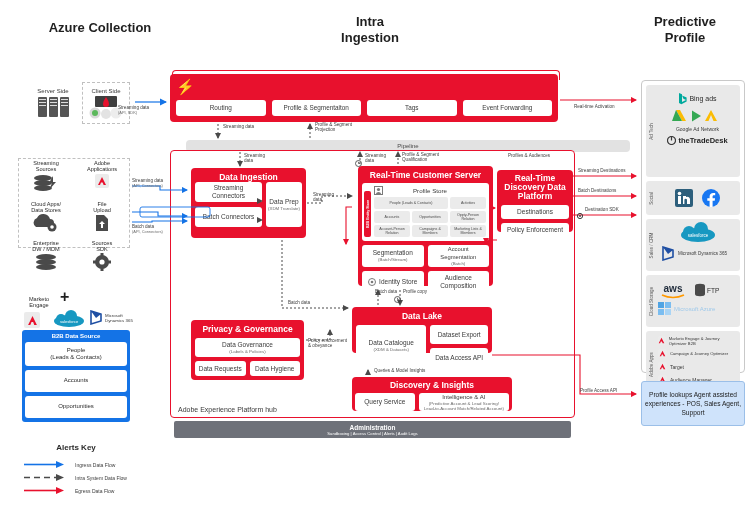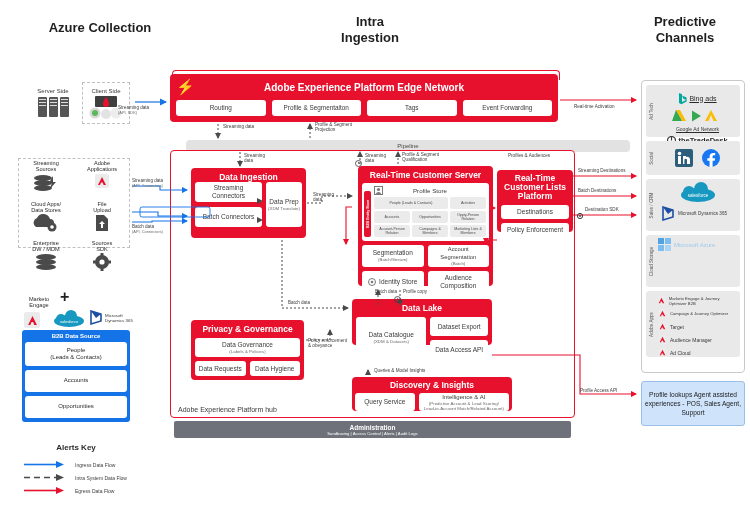--- a/index.html
+++ b/index.html
@@ -76,21 +76,21 @@
              display:flex; align-items:center; justify-content:center; font-weight:bold; }
   .dotgrp { border:1px dashed #c0c0c0; }
 </style>
 </head>
 <body>
 
 <div class="abs colhead" style="left:20px; top:20px; width:160px;">Azure Collection</div>
 <div class="abs colhead" style="left:300px; top:14px; width:140px;">Intra</div>
 <div class="abs colhead" style="left:300px; top:30px; width:140px;">Ingestion</div>
 <div class="abs colhead" style="left:625px; top:14px; width:120px;">Predictive</div>
-<div class="abs colhead" style="left:625px; top:30px; width:120px;">Channels</div>
+<div class="abs colhead" style="left:625px; top:30px; width:120px;">Profile</div>
 
 <div class="abs" style="left:26px; top:88px; width:54px;">
   <div class="c" style="font-size:6px; color:#3a3a3a;">Server Side</div>
   <div style="display:flex; gap:2px; justify-content:center; margin-top:3px;">
     <div class="srv" style="width:9px;height:20px;"></div>
     <div class="srv" style="width:9px;height:20px;"></div>
     <div class="srv" style="width:9px;height:20px;"></div>
   </div>
 </div>
 <div class="abs dotgrp" style="left:82px; top:82px; width:48px; height:42px;"></div>
@@ -237,21 +237,20 @@
         <path d="M34 1 l8 3.5 l-8 3.5 z" fill="#e8112d"></path>
       </svg>
     <span class="keylab" style="margin-left:5px;">Egress Data Flow</span>
   </div>
 </div>
 
 <div class="abs" style="left:172px; top:70px; width:388px; height:10px; border:1.3px solid #e8112d; border-bottom:none; border-radius:4px 4px 0 0;"></div>
 <div class="abs redbox" style="left:170px; top:74px; width:388px; height:48px; padding:4px 6px;">
   <div style="display:flex; align-items:center;">
     <div class="bolt" style="width:14px;">⚡</div>
-    <div class="edgetitle" style="flex:1;">Adobe Experience Platform Edge Network</div>
     <div style="width:14px;"></div>
   </div>
   <div style="display:flex; gap:6px; margin-top:4px;">
     <div class="whitecell" style="flex:1; height:16px; font-size:6.4px;">Routing</div>
     <div class="whitecell" style="flex:1; height:16px; font-size:6.4px;">Profile &amp; Segmentaiton</div>
     <div class="whitecell" style="flex:1; height:16px; font-size:6.4px;">Tags</div>
     <div class="whitecell" style="flex:1; height:16px; font-size:6.4px;">Event Forwarding</div>
   </div>
 </div>
 
@@ -322,39 +321,39 @@
     <div class="whitecell" style="flex:1; height:22px;">
       <span>Audience</span>
       <span>Composition</span>
     </div>
   </div>
 </div>
 
 <div class="abs redbox" style="left:497px; top:170px; width:76px; height:62px; padding:4px;">
   <div class="title" style="line-height:9px;">
     <span>Real-Time</span><br>
-    <span>Customer Lists Platform</span>
+    <span>Discovery Data Platform</span>
   </div>
   <div class="whitecell" style="height:14px; margin-top:4px;">Destinations</div>
   <div class="whitecell" style="height:14px; margin-top:4px;">Policy Enforcement</div>
 </div>
 
 <div class="abs redbox" style="left:191px; top:320px; width:113px; height:60px; padding:4px;">
   <div class="title" style="margin-bottom:4px;">Privacy &amp; Governance</div>
   <div class="whitecell" style="height:19px;">
     <span>Data Governance</span>
     <span class="sub">(Labels &amp; Policies)</span>
   </div>
   <div style="display:flex; gap:4px; margin-top:4px;">
     <div class="whitecell" style="flex:1; height:15px;">Data Requests</div>
     <div class="whitecell" style="flex:1; height:15px;">Data Hygiene</div>
   </div>
 </div>
 
-<div class="abs redbox" style="left:352px; top:299px; width:140px; height:46px; padding:4px;">
+<div class="abs redbox" style="left:352px; top:307px; width:140px; height:46px; padding:4px;">
   <div class="title" style="margin-bottom:4px;">Data Lake</div>
   <div style="display:flex; gap:4px;">
     <div class="whitecell" style="flex:1.15; height:42px;">
       <span>Data Catalogue</span>
       <span class="sub">(XDM &amp; Datasets)</span>
     </div>
     <div style="flex:1;">
       <div class="whitecell" style="height:19px;">Dataset Export</div>
       <div class="whitecell" style="height:19px; margin-top:4px;">Data Access API</div>
     </div>
@@ -368,21 +367,21 @@
     <div class="whitecell" style="flex:1.55; height:18px;">
       <span style="font-size:6px;">Intelligence &amp; AI</span>
       <span class="sub">(Predictive Account &amp; Lead Scoring/</span>
       <span class="sub">Lead-to-Account Match/Related Account)</span>
     </div>
   </div>
 </div>
 
 <div class="abs destpanel" style="left:641px; top:80px; width:104px; height:293px; padding:4px;">
 
-  <div class="destgroup" style="height:52px; padding:3px 3px 3px 12px;text-decoration:underline;">
+  <div class="destgroup" style="height:92px; padding:3px 3px 3px 12px;">
     <div class="vlabel">
         <span>Ad Tech</span>
       </div>
     <div style="display:flex; align-items:center; justify-content:center; gap:2px; height:20px;">
       <svg width="9" height="13" viewBox="0 0 9 13">
           <path d="M1 1 L4 2.3 L4 10 L8 8 L5.4 6.8 L4 3.6 L8.6 5.6 L8.6 9.4 L3.4 12.3 L1 11 Z" fill="#00a99d"></path>
         </svg>
       <span style="font-size:7px; color:#2b2b2b;">Bing ads</span>
     </div>
     <div style="text-align:center;">
@@ -439,20 +438,34 @@
         <path d="M1 1 L11 4 L6 8 Z" fill="#1f4fa3"></path>
         </svg>
       <span style="font-size:4.6px; color:#3a3a3a; line-height:5.4px;">Microsoft Dynamics 365</span>
     </div>
   </div>
 
   <div class="destgroup" style="height:52px; margin-top:4px; padding:3px 3px 3px 12px;">
     <div class="vlabel">
         <span>Cloud Storage</span>
       </div>
+    <div style="display:flex; align-items:center; gap:6px; height:24px;">
+      <svg width="30" height="18">
+        <text x="15" y="11" font-size="10" font-weight="bold" fill="#232f3e" text-anchor="middle" font-family="Liberation Sans">aws</text>
+        <path d="M4 14 q11 5 22 0" stroke="#ff9900" stroke-width="1.6" fill="none"></path>
+        </svg>
+      <div style="display:flex; align-items:center; gap:1px;">
+        <svg width="12" height="15">
+            <ellipse cx="6" cy="3" rx="5" ry="2.2" fill="#4a4a4a"></ellipse>
+            <rect x="1" y="3" width="10" height="8" fill="#4a4a4a"></rect>
+            <ellipse cx="6" cy="11" rx="5" ry="2.2" fill="#4a4a4a"></ellipse>
+          </svg>
+        <span style="font-size:6.5px; color:#2b2b2b;">FTP</span>
+      </div>
+    </div>
     <div style="display:flex; align-items:center; gap:3px;">
       <svg width="13" height="13">
           <rect x="0" y="0" width="6" height="6" fill="#4fa3e3"></rect>
           <rect x="7" y="0" width="6" height="6" fill="#7bbdf0"></rect>
         <rect x="0" y="7" width="6" height="6" fill="#7bbdf0"></rect>
           <rect x="7" y="7" width="6" height="6" fill="#a9d4f5"></rect>
         </svg>
       <span style="font-size:6px; color:#9fc9ea;">Microsoft Azure</span>
     </div>
   </div>

